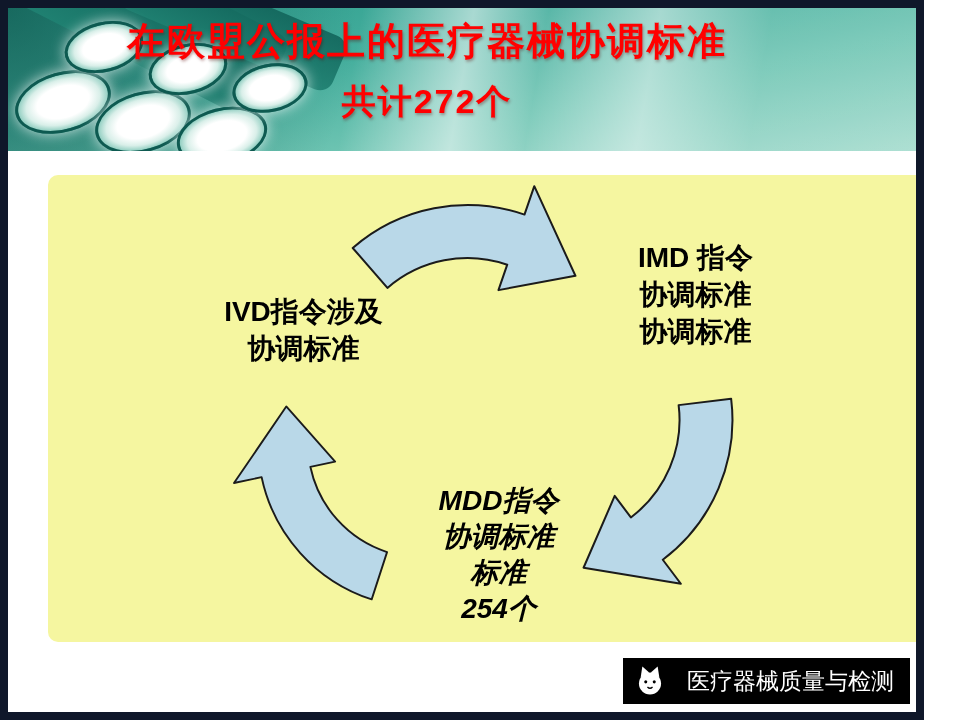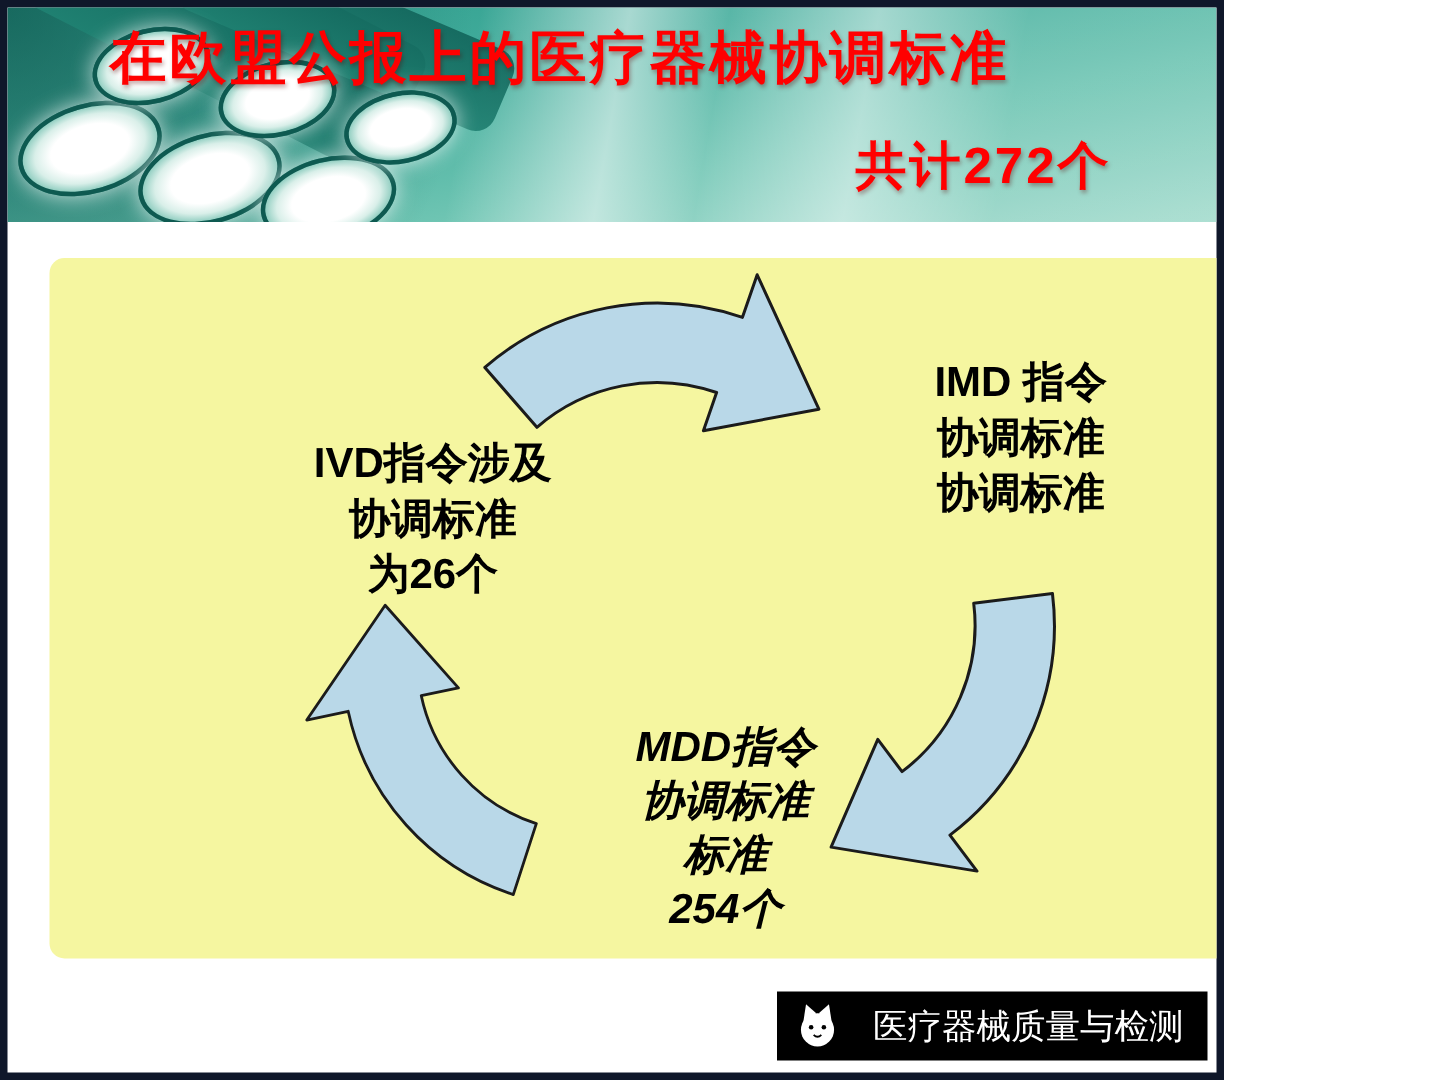--- a/index.html
+++ b/index.html
@@ -5,22 +5,22 @@
   :root{
     --title-red:#FF0000;
     --panel-yellow:#F5F6A0;
     --arrow-blue:#B9D8E8;
     --watermark-bg:#000000;
     --watermark-fg:#FFFFFF;
     --header-teal:#2D9C8C;
   }
   html,body{margin:0;padding:0;background:#ffffff;}
   .slide{
-    position:relative;width:816px;height:720px;box-sizing:border-box;
-    border:5px solid #0f172a;background:#ffffff;overflow:hidden;
+    position:relative;width:924px;height:720px;box-sizing:border-box;
+    border:8px solid #0f172a;background:#ffffff;overflow:hidden;
     font-family:"Liberation Sans",sans-serif;
   }
 
   
   .header{
     position:absolute;left:0;top:0;right:0;height:143px;overflow:hidden;
     background:
       radial-gradient(circle at 0% 0%, rgba(6,64,58,0.55), rgba(6,64,58,0) 38%),
       linear-gradient(100deg, rgba(255,255,255,0) 38%, rgba(255,255,255,0.55) 50%,
         rgba(255,255,255,0.12) 58%, rgba(255,255,255,0.50) 70%, rgba(255,255,255,0.10) 82%),
@@ -41,26 +41,26 @@
   .l4{left:56px; top:14px; width:74px;height:44px;transform:rotate(-14deg);}
   .l5{left:140px;top:36px; width:74px;height:44px;transform:rotate(-14deg);}
   .l6{left:224px;top:56px; width:70px;height:42px;transform:rotate(-12deg);}
 
   .title{
     position:absolute;left:0;right:70px;top:8px;text-align:center;
     color:var(--title-red);font-weight:bold;
     text-shadow:1px 2px 3px rgba(90,0,0,.35);
   }
   .t1{font-size:38px;letter-spacing:2px;}
-  .t2{font-size:34px;margin-top:24px;letter-spacing:2px;text-align:right;}
+  .t2{font-size:34px;margin-top:12px;letter-spacing:2px;}
 
   
   .panel{
-    position:absolute;left:28px;top:167px;width:868px;height:467px;
-    background:var(--panel-yellow);border-radius:10px;
+    position:absolute;left:40px;top:167px;width:868px;height:467px;
+    background:var(--panel-yellow);border-radius:10px;padding-left:29px;
   }
   .cycle{position:absolute;left:0;top:0;width:100%;height:100%;}
   .arrow{fill:var(--arrow-blue);stroke:#1b1b1b;stroke-width:2;stroke-linejoin:round;}
 
   .node{
     position:absolute;font-weight:bold;color:#000;text-align:center;
     font-size:28px;line-height:37px;
   }
   .node-imd{left:545px;top:64px;width:205px;}
   .node-ivd{left:148px;top:118px;width:215px;}
@@ -117,21 +117,20 @@
 
     <div class="node node-imd">
       <div>IMD 指令</div>
       <div>协调标准</div>
       <div>协调标准</div>
     </div>
 
     <div class="node node-ivd">
       <div>IVD指令涉及</div>
       <div>协调标准</div>
-      <div>为26个</div>
     </div>
 
     <div class="node node-mdd">
       <div>MDD指令</div>
       <div>协调标准</div>
       <div>标准</div>
       <div>254个</div>
     </div>
   </main>
 

